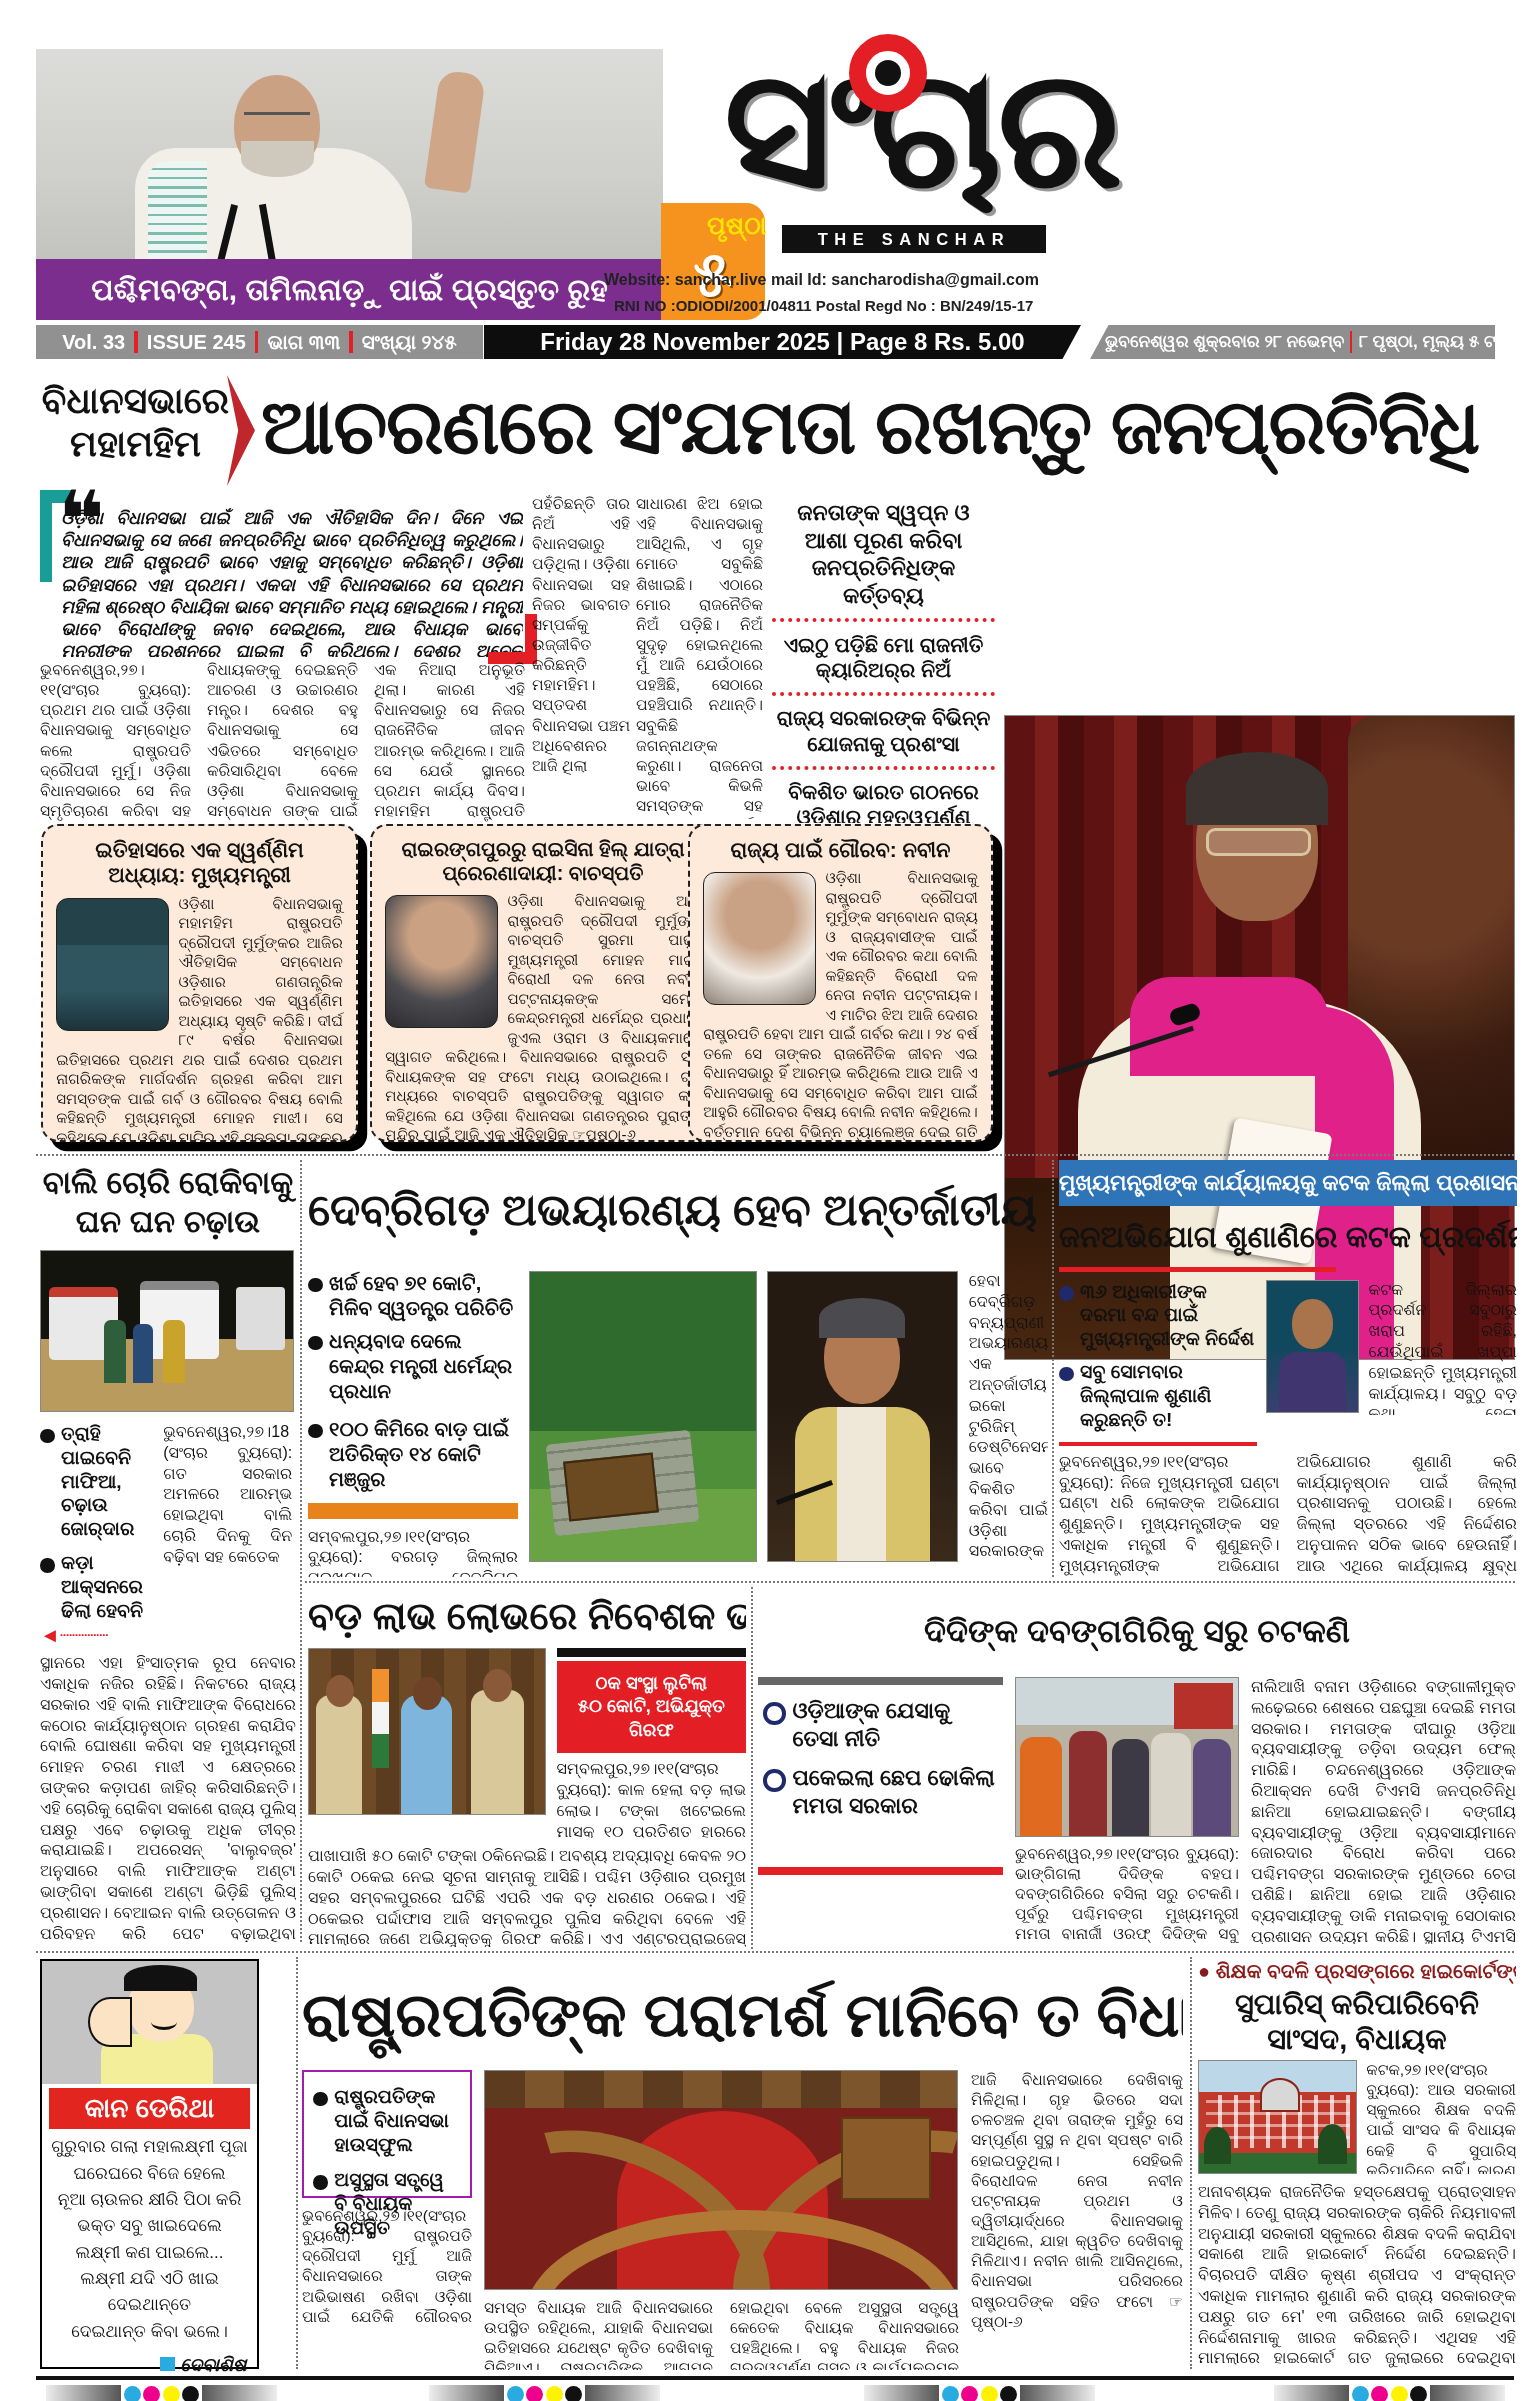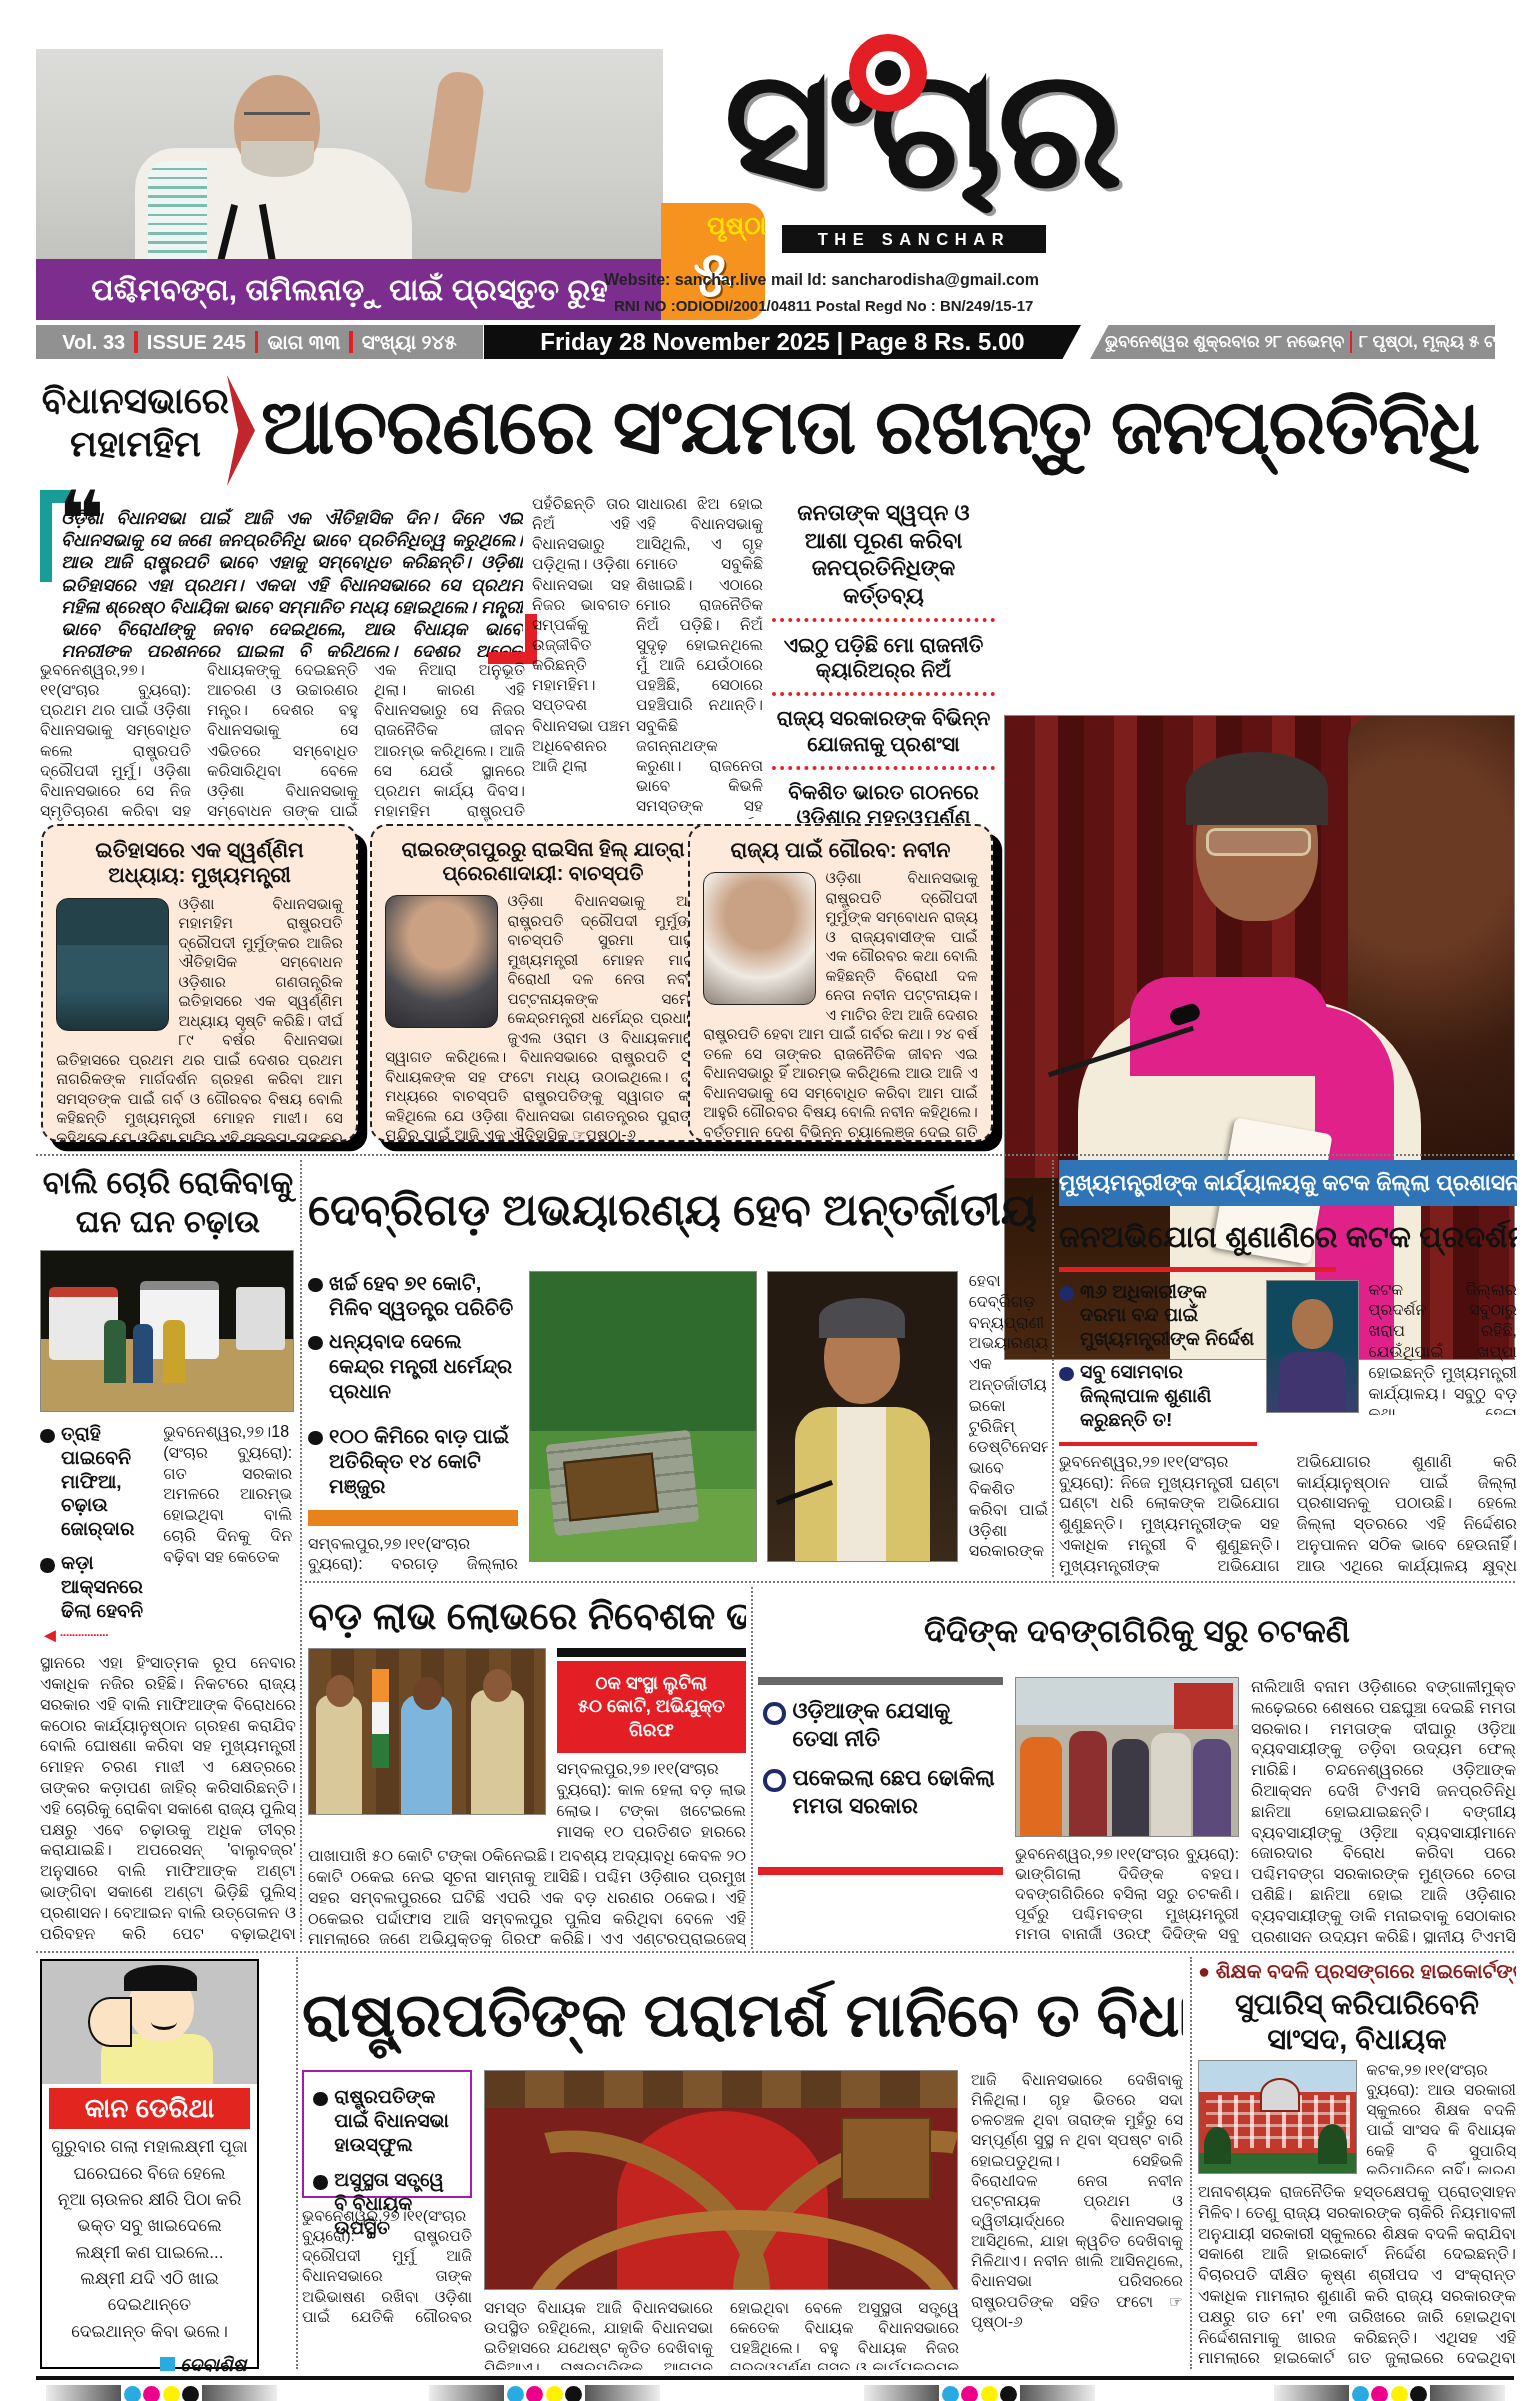--- a/index.html
+++ b/index.html
@@ -171,21 +171,21 @@
     <div style="display:flex;gap:10.6px;margin-top:12px;">
       <div style="width:210px;flex:none;">
         <div class="bullet-row" style="font-size:20px;">
             <span class="bdot"></span>
             <span>ଖର୍ଚ୍ଚ ହେବ ୭୧ କୋଟି, ମିଳିବ ସ୍ୱତନ୍ତ୍ର ପରିଚିତି</span>
           </div>
         <div class="bullet-row" style="font-size:20px;margin-top:8px;">
             <span class="bdot"></span>
             <span>ଧନ୍ୟବାଦ ଦେଲେ କେନ୍ଦ୍ର ମନ୍ତ୍ରୀ ଧର୍ମେନ୍ଦ୍ର ପ୍ରଧାନ</span>
           </div>
-        <div class="bullet-row" style="font-size:20px;margin-top:20px;">
+        <div class="bullet-row" style="font-size:20px;margin-top:13px;">
             <span class="bdot"></span>
             <span>୧୦୦ କିମିରେ ବାଡ଼ ପାଇଁ ଅତିରିକ୍ତ ୧୪ କୋଟି ମଞ୍ଜୁର</span>
           </div>
         <div style="height:16px;background:#e8821a;margin:10.6px 0 8px 0;"></div>
         <div class="body-txt clip" style="height:156px;font-size:16px;">ସମ୍ବଲପୁର,୨୭।୧୧(ସଂଚାର ବ୍ୟୁରୋ): ବରଗଡ଼ ଜିଲ୍ଲାର ପ୍ରଖ୍ୟାତ ଦେବ୍ରିଗଡ଼ ବନ୍ୟପ୍ରାଣୀ ଅଭୟାରଣ୍ୟକୁ ମିଳିବ ସ୍ୱତନ୍ତ୍ର ପରିଚିତି। ଏହାକୁ ଅନ୍ତର୍ଜାତୀୟ ପର୍ଯ୍ୟଟନସ୍ଥଳରେ ପରିଣତ କରାଯିବ। ଏଥିପାଇଁ ପ୍ରସ୍ତୁତ</div>
       </div>
       <div class="photo" style="width:226px;height:289px;flex:none;background:linear-gradient(180deg,#2f6b2d 0 55%,#4f8f3a 55% 75%,#6aa344 75% 100%);">
         <div class="abs" style="left:20px;top:165px;width:145px;height:92px;background:repeating-linear-gradient(0deg,#9aa08e 0 14.5px,#7c8272 14.5px 17px),repeating-linear-gradient(90deg,#9aa08e 0 26.4px,#7c8272 26.4px 29px);border-radius:5.3px;transform:rotate(-6deg);"></div>
         <div class="abs" style="left:36px;top:185px;width:86px;height:56px;background:#6b4a22;border:2.6px solid #3c290f;transform:rotate(-6deg);"></div>
       </div>

